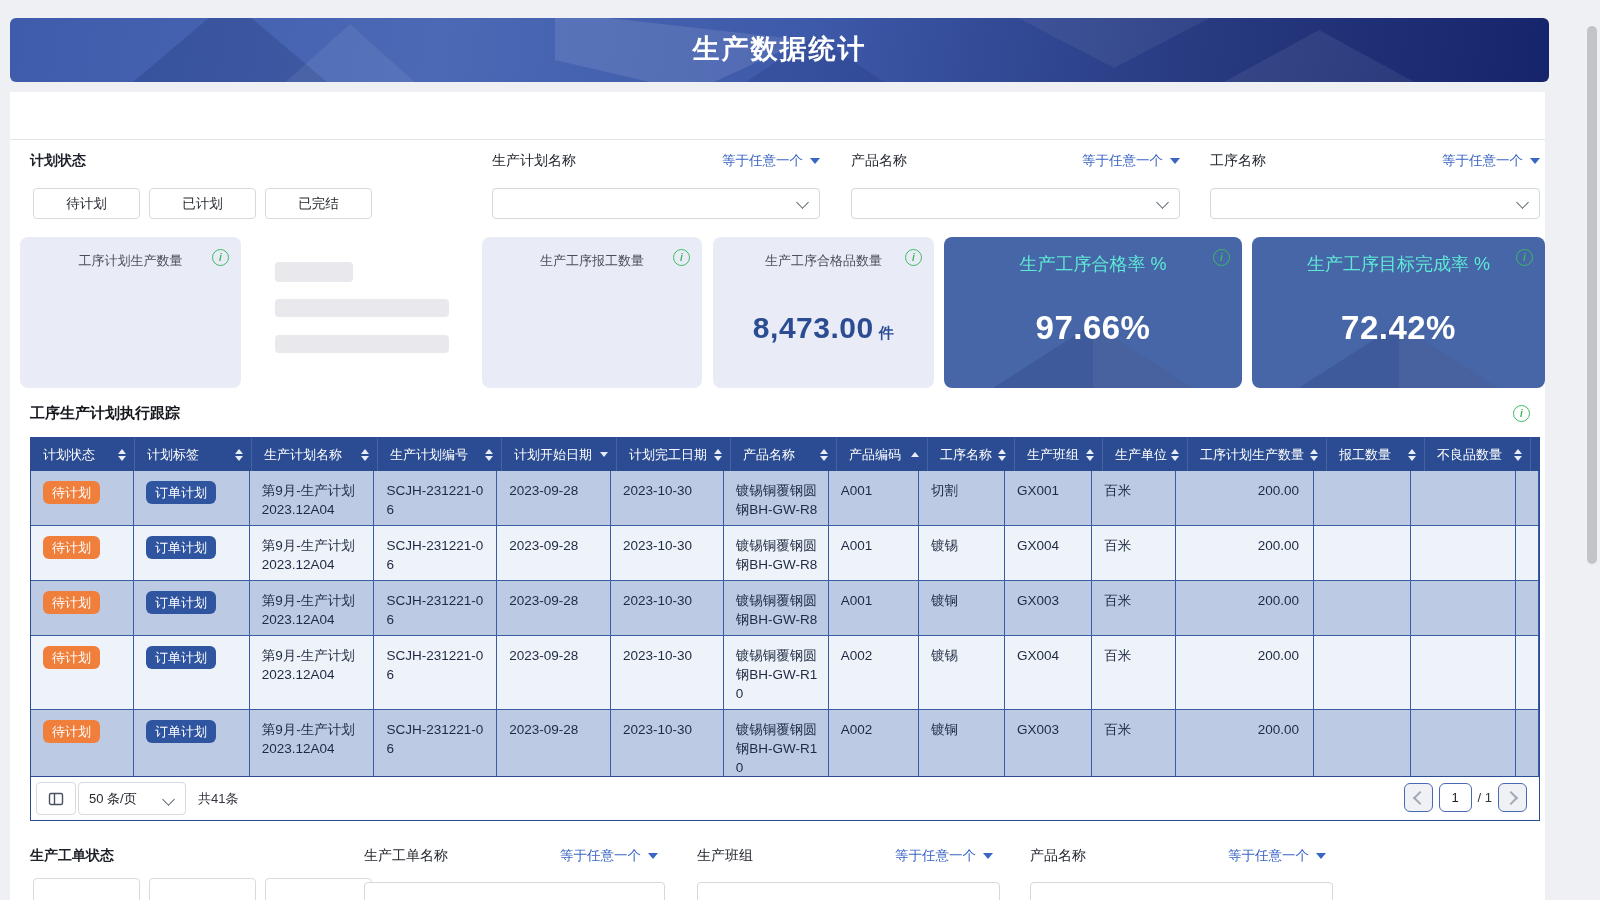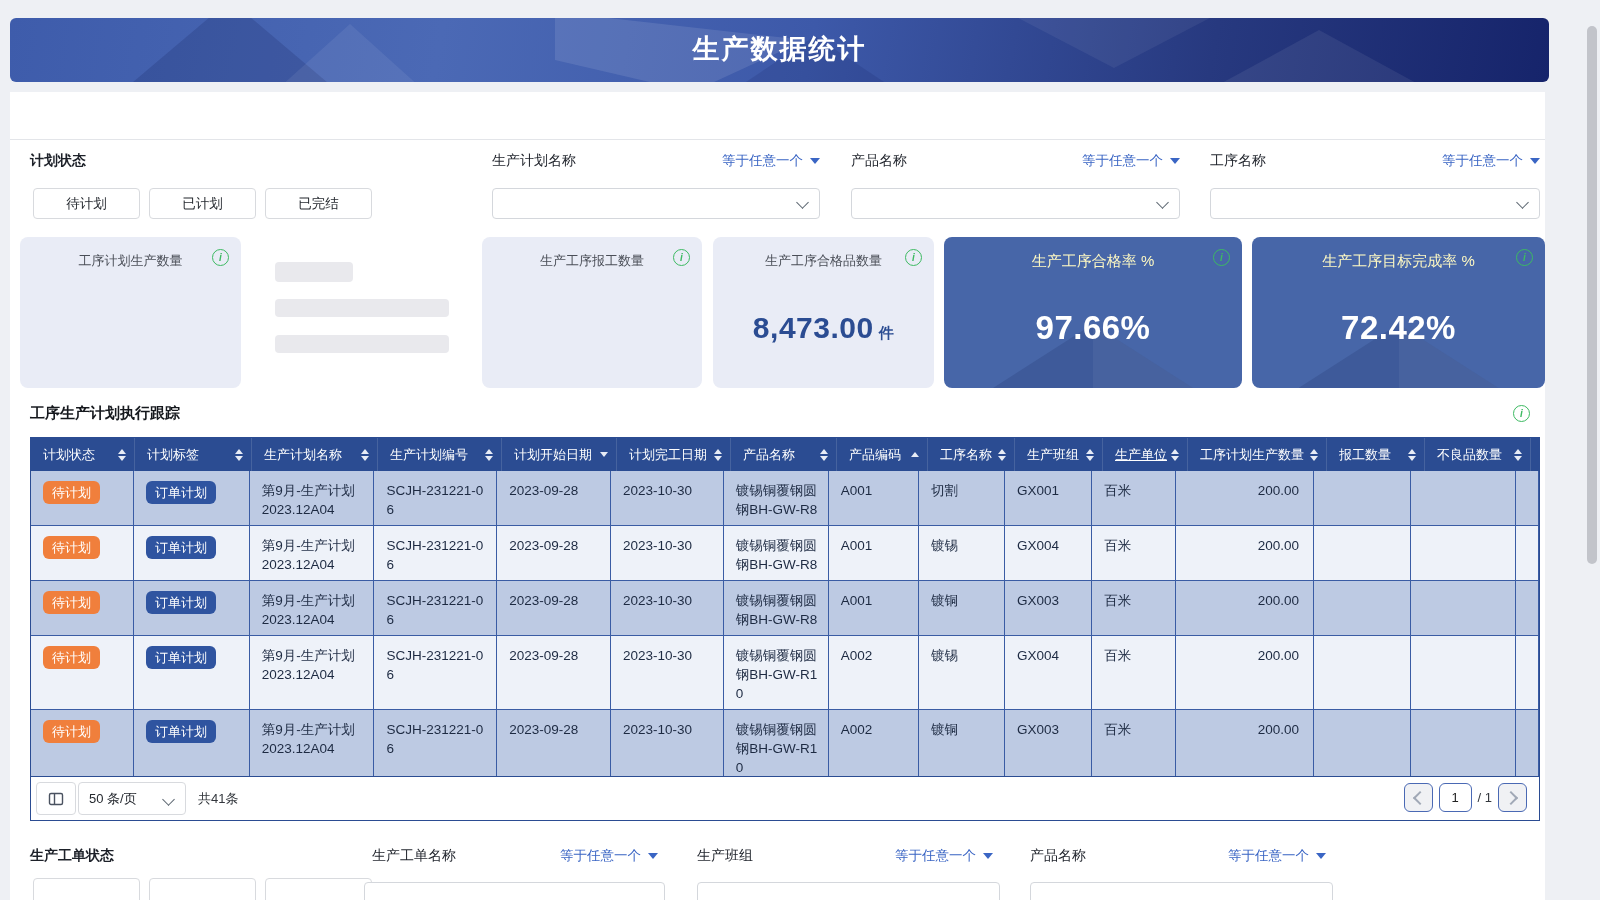--- a/index.html
+++ b/index.html
@@ -49,21 +49,21 @@
     position:absolute;left:0;right:0;top:96px;height:31px;box-sizing:border-box;
     border:1px solid #d4d7dc;border-radius:4px;background:#fff;cursor:pointer;
   }
   .chev{position:absolute;right:12px;top:9px;width:8px;height:8px;border-right:1.6px solid #5a646f;border-bottom:1.6px solid #5a646f;transform:rotate(45deg);}
   
   .kpi-row{position:absolute;left:0;top:145px;height:151px;width:100%;}
   .card{position:absolute;top:0;height:151px;border-radius:8px;box-sizing:border-box;}
   .card.light{background:#e9ecf6;}
   .card.dark{background:#4766a8;overflow:hidden;}
   .card-title{margin-top:15px;text-align:center;font-size:13px;color:#4a4e57;padding:0 30px;}
-  .card.dark .card-title{color:#fef9c3;font-size:15px;}
+  .card.dark .card-title{color:#5eead4;font-size:18px;}
   .info-icon{
     position:absolute;top:12px;right:12px;width:15px;height:15px;border:1.5px solid #3dba62;border-radius:50%;
     color:#3dba62;font-size:10px;line-height:15px;text-align:center;font-style:italic;font-weight:bold;
   }
   .info-icon::after{content:"i";}
   .card-value{position:absolute;left:0;right:0;top:74px;text-align:center;font-size:30px;font-weight:bold;color:#2b4c92;letter-spacing:.5px;}
   .card-unit{font-size:15px;font-weight:bold;margin-left:5px;}
   .card.dark .card-value{color:#ffffff;font-size:33px;top:72px;}
   .dpoly1{position:absolute;left:50%;transform:translateX(-50%);bottom:0;width:200px;height:64px;background:rgba(8,18,58,.13);clip-path:polygon(50% 0,100% 100%,0 100%);}
   .dpoly2{position:absolute;left:50%;bottom:0;width:100px;height:64px;background:rgba(255,255,255,.05);clip-path:polygon(0 0,100% 100%,0 100%);}
@@ -288,21 +288,21 @@
             <span class="tri down"></span>
           </span>
         </div>
         <div class="th" style="width: 88px;">
           <span>生产班组</span>
           <span class="sort">
             <span class="tri up"></span>
             <span class="tri down"></span>
           </span>
         </div>
-        <div class="th" style="width: 85px; text-decoration: underline;">
+        <div class="th" style="width: 85px;">
           <span>生产单位</span>
           <span class="sort">
             <span class="tri up"></span>
             <span class="tri down"></span>
           </span>
         </div>
         <div class="th" style="width: 139px;">
           <span>工序计划生产数量</span>
           <span class="sort">
             <span class="tri up"></span>
@@ -437,21 +437,21 @@
     </div>
   </div>
 
   <div class="b-label bold" style="left:20px;">生产工单状态</div>
   <div class="bstatus-row">
     <div class="status-btn"></div>
     <div class="status-btn"></div>
     <div class="status-btn"></div>
   </div>
   <div id="bottom-filter-groups">
-      <div class="b-label" style="left: 354px; margin-left: 8px;">生产工单名称</div>
+      <div class="b-label" style="left: 354px;">生产工单名称</div>
       <div class="b-op" style="left: 550px;">
         <span>等于任意一个</span>
         <span class="caret"></span>
       </div>
       <div class="b-input" style="left: 354px; width: 301px;"></div>
       <div class="b-label" style="left: 687px;">生产班组</div>
       <div class="b-op" style="left: 885px;">
         <span>等于任意一个</span>
         <span class="caret"></span>
       </div>

